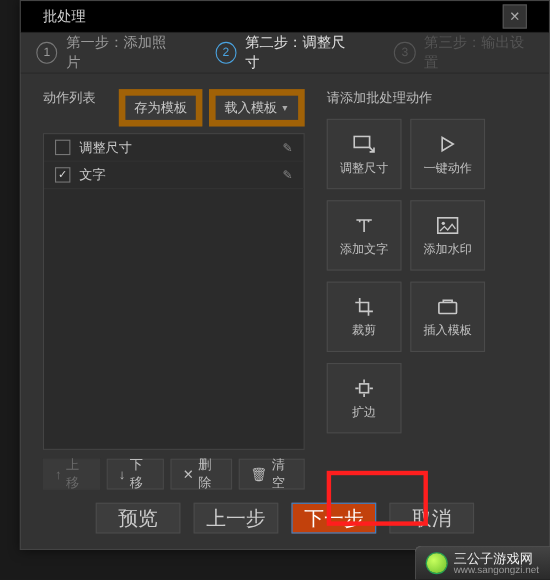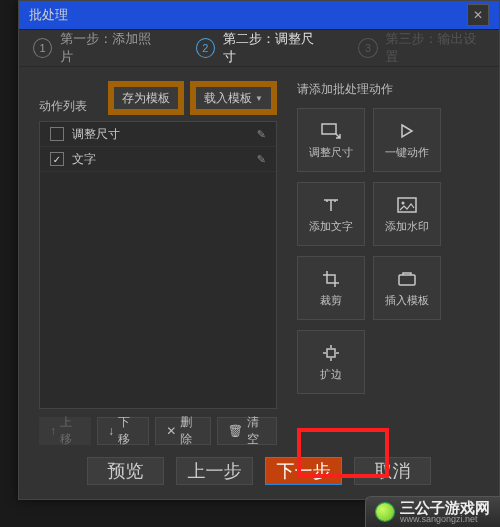--- a/index.html
+++ b/index.html
@@ -1,31 +1,31 @@
 <!DOCTYPE html>
 <html><head>
 <meta charset="utf-8">
 <style>
   html,body{margin:0;padding:0;width:500px;height:527px;background:#1a1a1a;font-family:"Microsoft YaHei",Arial,sans-serif;font-size:12px;color:#ccc;overflow:hidden}
   .modal{position:absolute;left:18px;top:0;width:480px;height:498px;background:#333;border:1px solid #444;box-shadow:0 0 10px rgba(0,0,0,.6)}
-  .titlebar{height:28px;background:#1d4ed8;display:flex;align-items:center;padding:0 10px;justify-content:space-between;border-bottom:1px solid #222}
+  .titlebar{height:28px;background:#000000;display:flex;align-items:center;padding:0 20px;justify-content:space-between;border-bottom:1px solid #222}
   .titlebar .t{color:#d0d0d0;font-size:13px}
   .close-btn{width:20px;height:20px;border:1px solid #555;background:#333;color:#aaa;display:flex;align-items:center;justify-content:center;cursor:pointer;font-size:12px}
   .steps{height:36px;background:#333;display:flex;align-items:center;padding:0 14px;gap:36px;border-bottom:1px solid #2a2a2a}
   .step{display:flex;align-items:center;gap:8px;color:#9a9a9a;font-size:13px}
   .step .num{width:18px;height:18px;border-radius:50%;border:1px solid #777;display:flex;align-items:center;justify-content:center;font-size:11px;color:#9a9a9a}
   .step.active{color:#e0e0e0}
   .step.active .num{border-color:#4aa3e0;color:#4aa3e0}
   .step.done{color:#9a9a9a}
   .step.dim{color:#555}
   .step.dim .num{border-color:#555;color:#555}
   .body{position:absolute;top:66px;left:0;right:0;bottom:0;padding:14px 20px 0 20px}
   .cols{display:flex;gap:20px;height:368px}
   .left{width:238px;display:flex;flex-direction:column}
-  .left-head{display:flex;align-items:flex-end;gap:6px;margin-bottom:6px}
+  .left-head{display:flex;align-items:flex-start;gap:6px;margin-bottom:6px}
   .left-head .lbl{flex:1;color:#bbb}
   .mini-btn{height:22px;padding:0 8px;background:#3a3a3a;border:6px solid #a16207;color:#c8c8c8;display:flex;align-items:center;gap:3px;cursor:pointer;font-size:12px}
   .mini-btn .car{font-size:8px;color:#aaa}
   .list{flex:0 0 286px;background:#2b2b2b;border:1px solid #444}
   .list-row{height:24px;display:flex;align-items:center;padding:0 10px;gap:8px;color:#c8c8c8;border-bottom:1px solid #333}
   .list-row .cb{width:12px;height:12px;border:1px solid #777;display:flex;align-items:center;justify-content:center;font-size:10px;color:#ddd}
   .list-row .txt{flex:1}
   .list-row .pen{color:#888;font-size:11px}
   .list-tools{display:flex;gap:6px;margin-top:8px}
   .tool-btn{height:26px;padding:0 10px;background:#3a3a3a;border:1px solid #484848;color:#bdbdbd;display:flex;align-items:center;gap:4px;cursor:pointer;font-size:12px}
@@ -36,21 +36,21 @@
   .act{width:66px;height:62px;background:#383838;border:1px solid #4a4a4a;display:flex;flex-direction:column;align-items:center;justify-content:center;gap:4px;cursor:pointer}
   .act .ic{width:20px;height:20px;display:flex;align-items:center;justify-content:center;color:#c8c8c8}
   .act .al{font-size:11px;color:#c0c0c0;white-space:nowrap}
   .footer{position:absolute;left:0;right:0;bottom:14px;display:flex;justify-content:center;gap:12px}
   .f-btn{width:75px;height:26px;background:#3d3d3d;border:1px solid #4b4b4b;color:#ccc;display:flex;align-items:center;justify-content:center;cursor:pointer;font-size:18px}
   .f-btn.primary{background:#c2410c;border-color:#2b85d6;color:#fff}
   .highlight{position:absolute;left:278px;top:427px;width:84px;height:42px;border:4px solid #ff1e1e;pointer-events:none}
   .watermark{position:absolute;right:0;bottom:0;height:30px;display:flex;align-items:center;gap:6px;background:linear-gradient(#444,#2a2a2a);padding:0 10px;border-radius:6px 0 0 0;border:1px solid #555;border-right:none;border-bottom:none}
   .wm-ic{width:18px;height:18px;border-radius:50%;background:radial-gradient(circle at 35% 35%,#c7ff5e,#6bbf2a);box-shadow:0 0 0 1px #2a5}
   .wm-t{display:flex;flex-direction:column;line-height:1}
-  .wm-t .a{font-size:15px;color:#eee;font-weight:bold}
+  .wm-t .a{font-size:12px;color:#eee;font-weight:normal}
   .wm-t .b{font-size:9px;color:#9a9a9a}
   svg{display:block}
 </style>
 </head>
 <body>
 
 <div class="modal">
   <div class="titlebar">
     <span class="t">批处理</span>
     <div class="close-btn">

